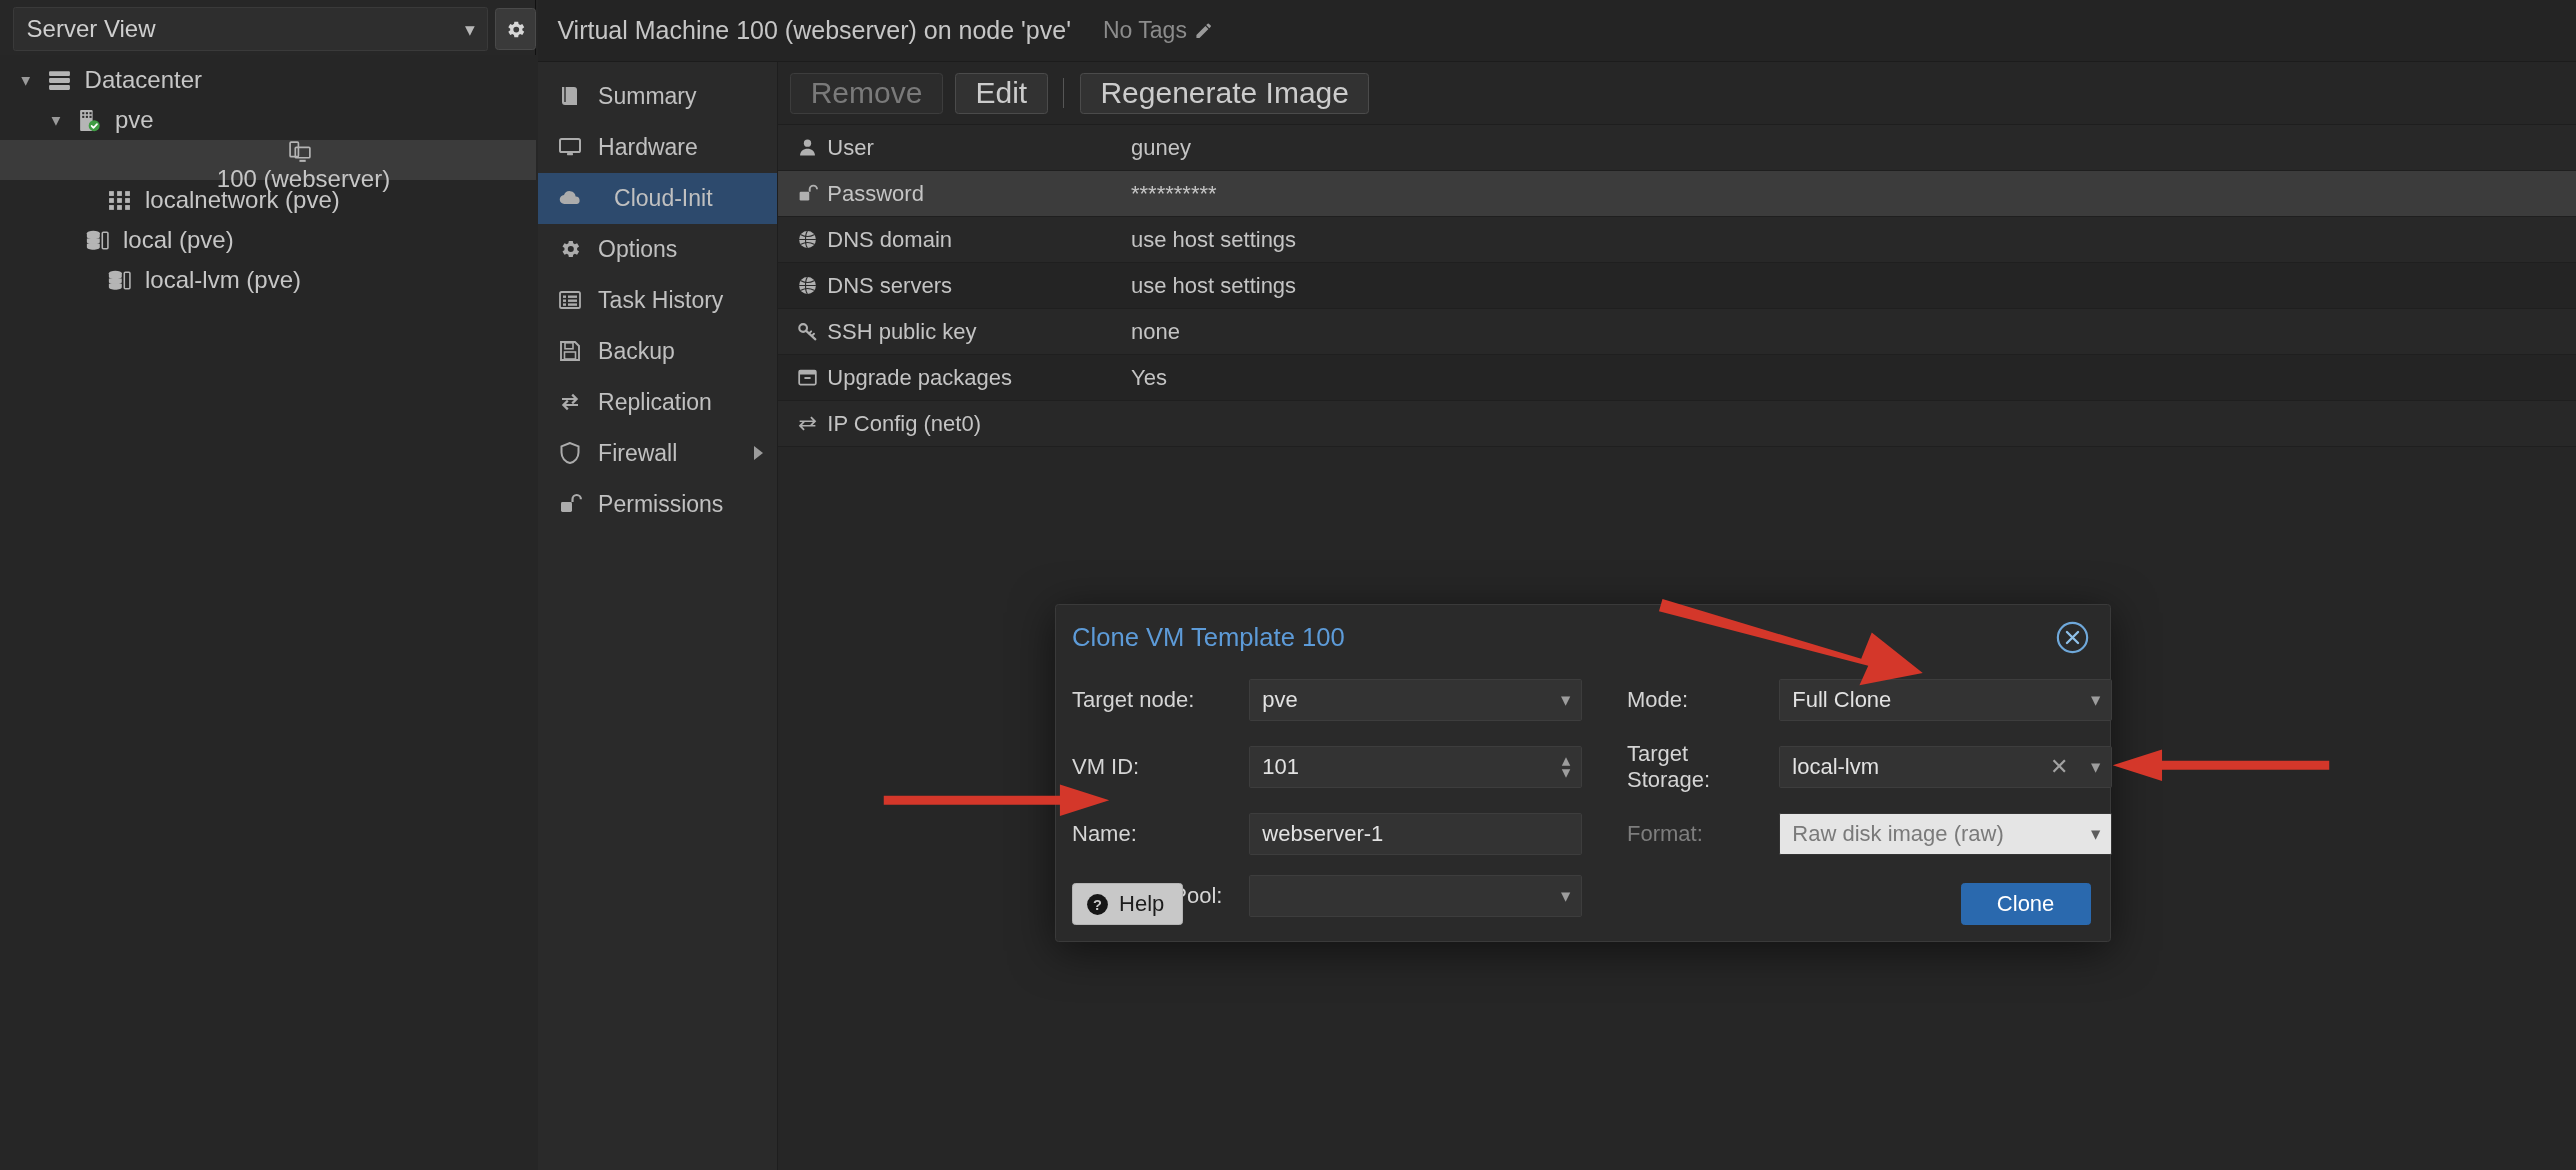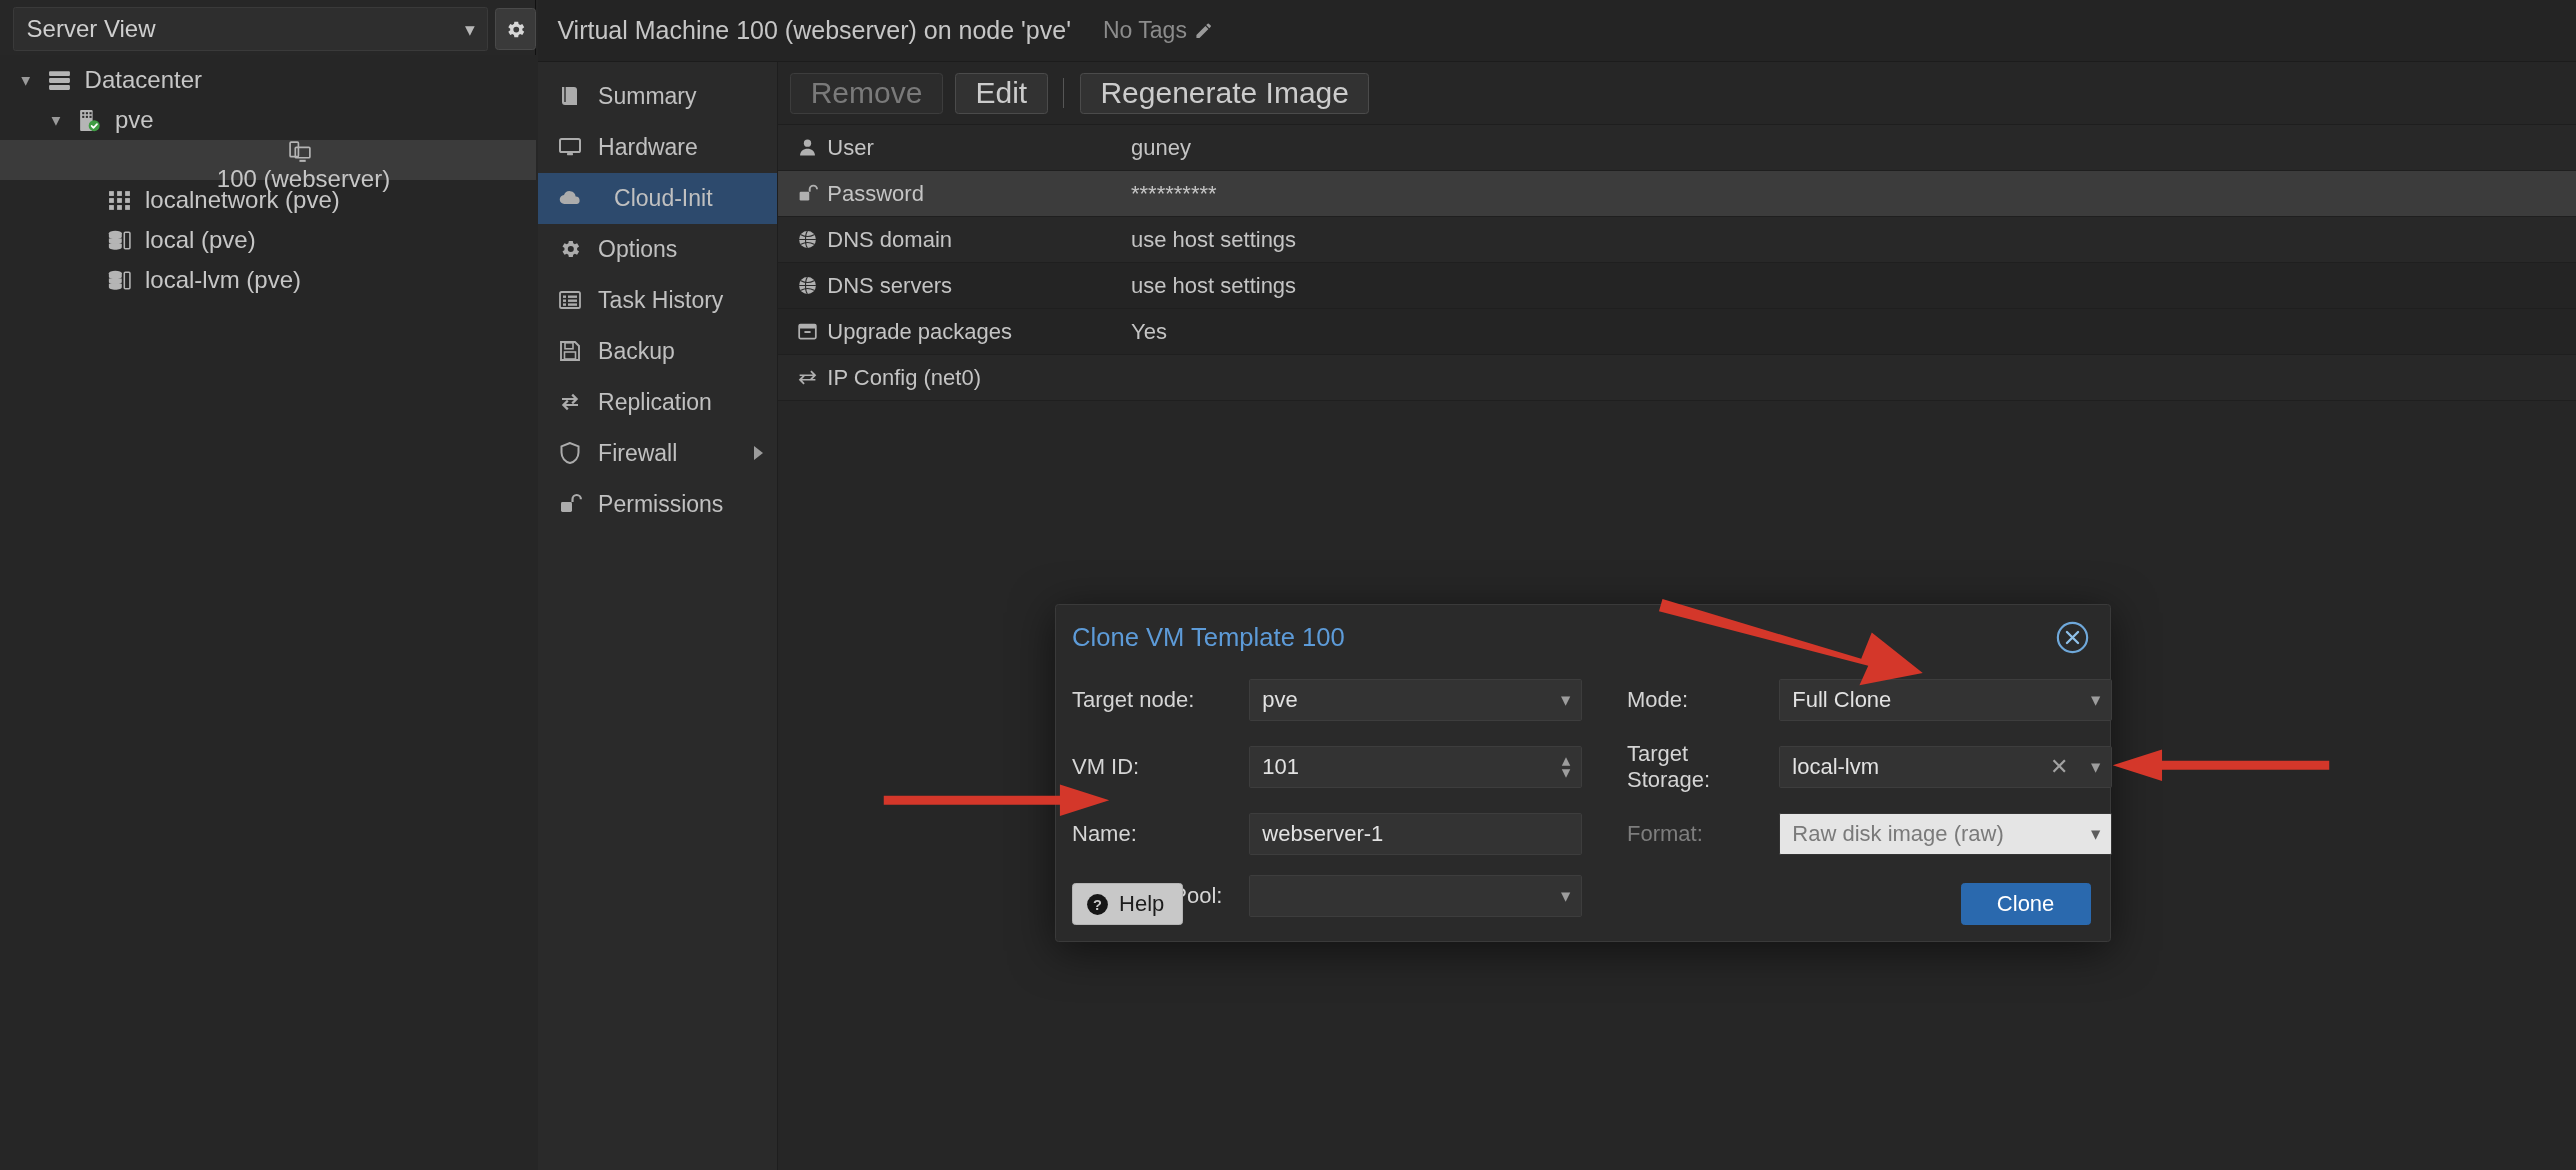--- a/index.html
+++ b/index.html
@@ -331,21 +331,21 @@
               <rect x="2" y="9.7" width="4.6" height="4.6"></rect>
               <rect x="9.7" y="9.7" width="4.6" height="4.6"></rect>
               <rect x="17.4" y="9.7" width="4.6" height="4.6"></rect>
               <rect x="2" y="16.4" width="4.6" height="4.6"></rect>
               <rect x="9.7" y="16.4" width="4.6" height="4.6"></rect>
               <rect x="17.4" y="16.4" width="4.6" height="4.6"></rect>
             </svg>
           </span>
           <span class="tlabel">localnetwork (pve)</span>
         </div>
-        <div class="tnode" style="padding-left: 71px;">
+        <div class="tnode" style="padding-left: 49px;">
           <span class="tcaret"></span>
           <span class="ticon">
             <svg viewBox="0 0 24 24" width="25" height="25" fill="#b5b5b5">
               <ellipse cx="8" cy="5" rx="6.2" ry="2.4"></ellipse>
               <path d="M1.8 5v3.4c0 1.3 2.8 2.4 6.2 2.4s6.2-1.1 6.2-2.4V5"></path>
               <path d="M1.8 10v3.4c0 1.3 2.8 2.4 6.2 2.4s6.2-1.1 6.2-2.4V10"></path>
               <path d="M1.8 15v3.4c0 1.3 2.8 2.4 6.2 2.4s6.2-1.1 6.2-2.4V15"></path>
               <rect x="16.6" y="4" width="5.4" height="16" rx="1" fill="none" stroke="#b5b5b5" stroke-width="1.5"></rect>
             </svg>
           </span>
@@ -516,20 +516,33 @@
               <svg viewBox="0 0 24 24" width="21" height="21" fill="#b0b0b0">
                 <circle cx="12" cy="12" r="9.6"></circle>
                 <path d="M12 2.4c-3 3-3 16.2 0 19.2M2.4 12h19.2" stroke="#2a2a2a" stroke-width="1.3" fill="none"></path>
                 <path d="M4.5 6.5c4.5 2.6 10.5 2.6 15 0M4.5 17.5c4.5-2.6 10.5-2.6 15 0" stroke="#2a2a2a" stroke-width="1.2" fill="none"></path>
               </svg>
             </span>
             <span>DNS servers</span>
           </div>
           <div class="cval">use host settings</div>
         </div>
+        <div class="crow">
+          <div class="ckey">
+            <span class="ki">
+              <svg viewBox="0 0 24 24" width="21" height="21" fill="#b0b0b0">
+                <circle cx="7" cy="8" r="4.4" fill="none" stroke="#b0b0b0" stroke-width="2.4"></circle>
+                <path d="M10.2 11 21 21" stroke="#b0b0b0" stroke-width="2.4" fill="none" stroke-linecap="round"></path>
+                <path d="M17 17l2.4-2.4M14 14l2.2-2.2" stroke="#b0b0b0" stroke-width="2.2" fill="none" stroke-linecap="round"></path>
+              </svg>
+            </span>
+            <span>SSH public key</span>
+          </div>
+          <div class="cval">none</div>
+        </div>
         <div class="crow alt">
           <div class="ckey">
             <span class="ki">
               <svg viewBox="0 0 24 24" width="21" height="21" fill="#b0b0b0">
                 <rect x="2.5" y="4" width="19" height="16" rx="1.4" fill="none" stroke="#b0b0b0" stroke-width="2"></rect>
                 <rect x="2.5" y="4" width="19" height="4.6"></rect>
                 <rect x="8.5" y="11.5" width="7" height="2.2"></rect>
               </svg>
             </span>
             <span>Upgrade packages</span>

